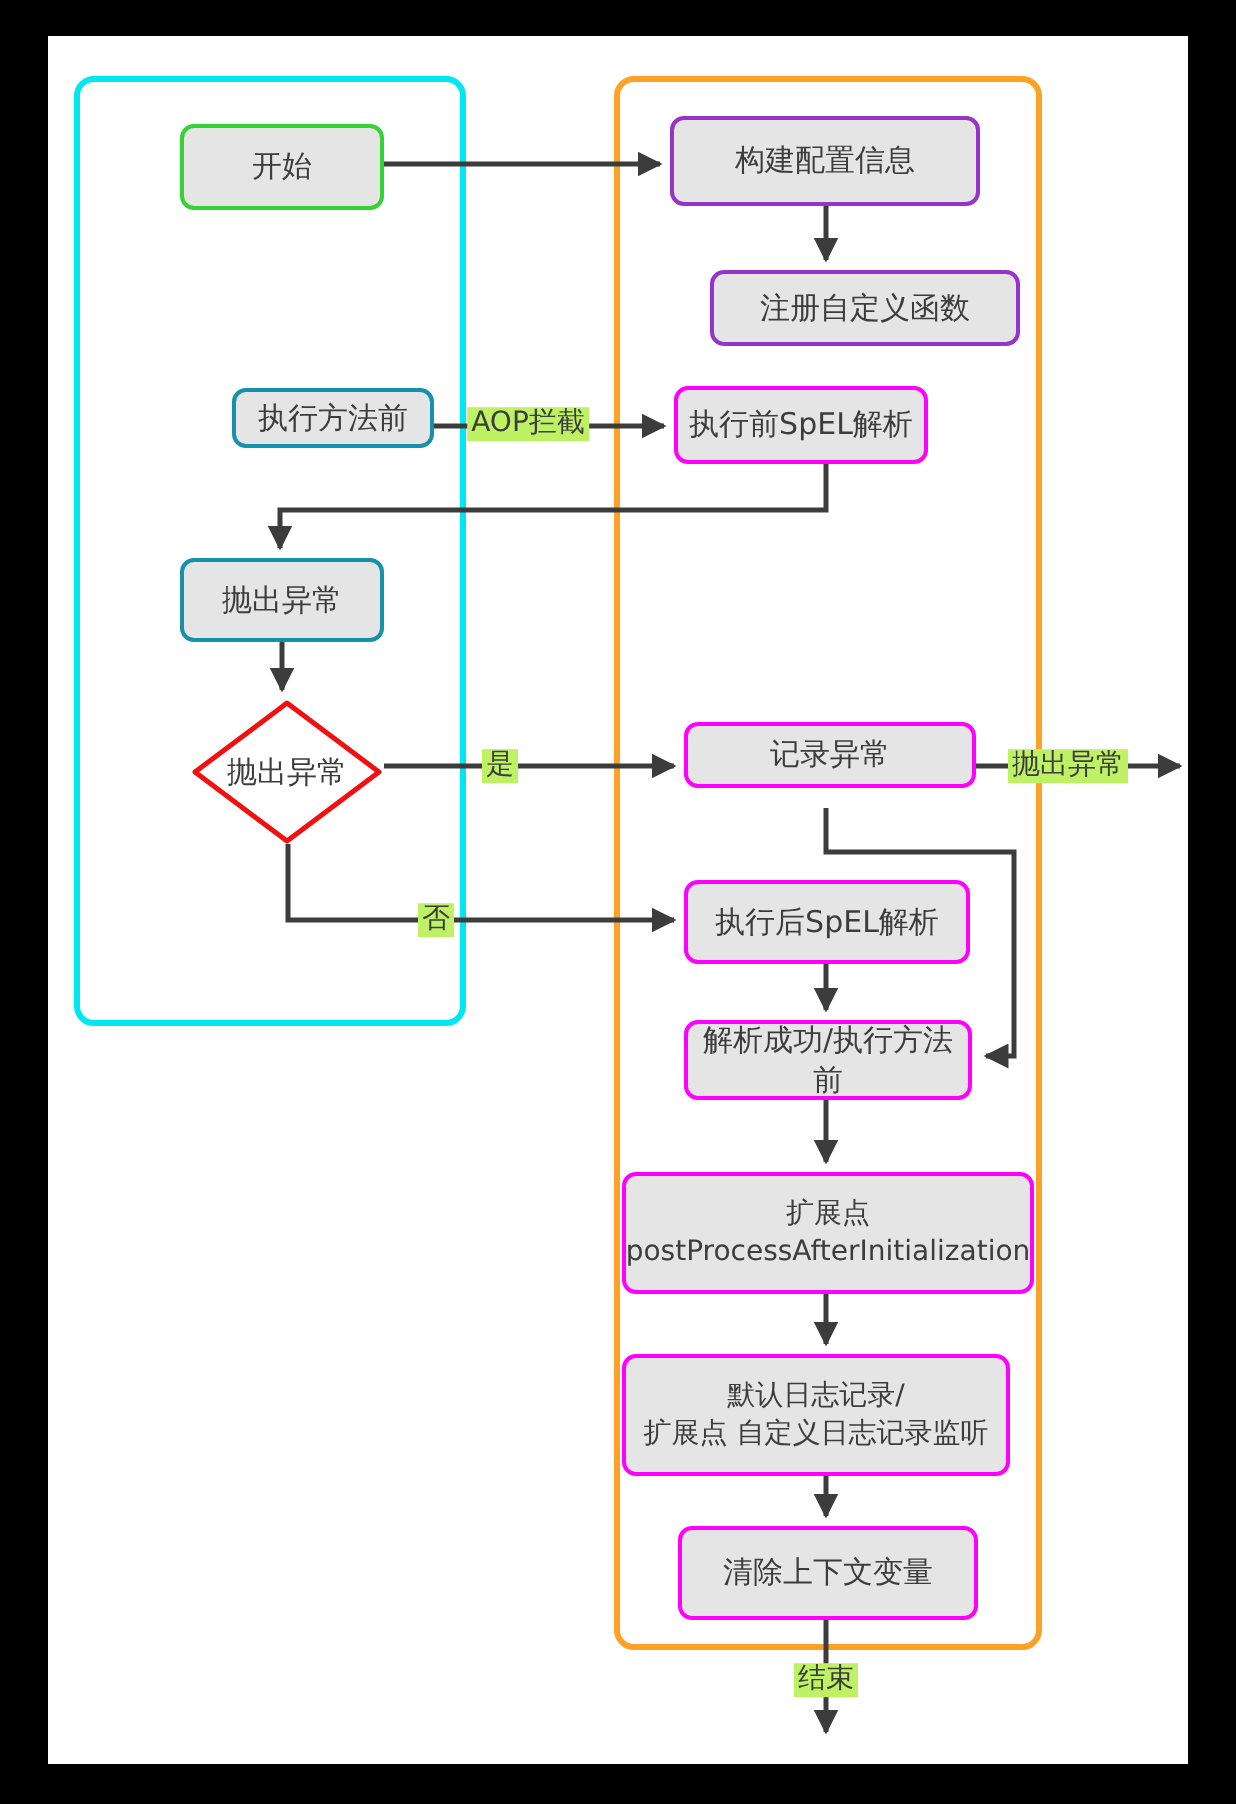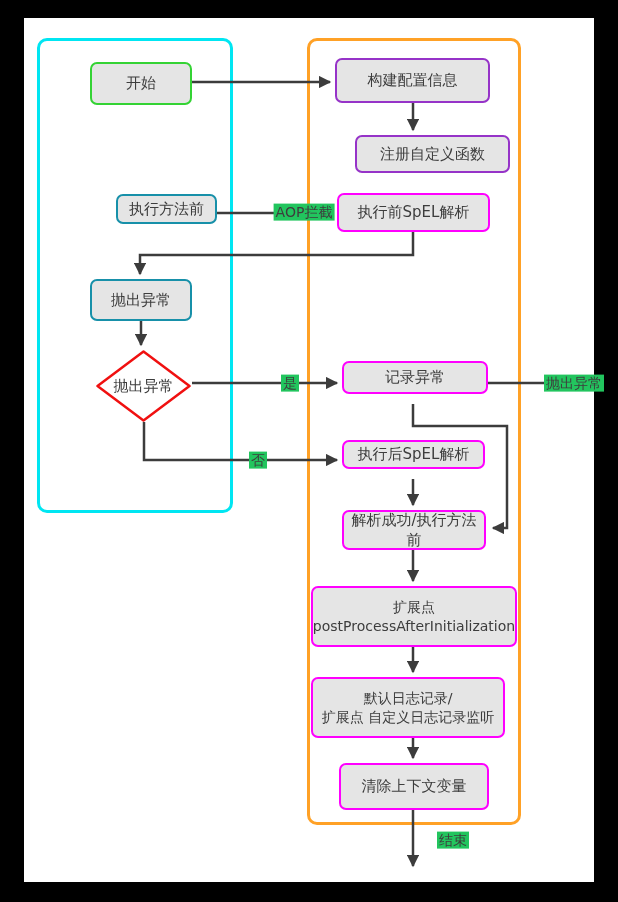--- a/index.html
+++ b/index.html
@@ -13,22 +13,22 @@
   #edges{position:absolute;left:0;top:0;width:618px;height:902px;z-index:2;}
   .node{
     position:absolute;background:#e5e5e5;border:2.5px solid #888;border-radius:7px;
     display:flex;align-items:center;justify-content:center;text-align:center;
     z-index:3;box-sizing:border-box;font-size:15px;line-height:1.35;white-space:pre-line;
   }
   .node.diamond{background:transparent;border:none;border-radius:0;}
   .node.diamond .diamond-svg{position:absolute;left:0;top:0;width:100%;height:100%;}
   .node.diamond .node-label{position:relative;z-index:1;}
   .edge-label{
-    position:absolute;transform:translate(-50%,-50%);background:#22c55e;
-    padding:0 2px;font-size:14px;z-index:4;white-space:nowrap;line-height:1.2;margin-left:40px;
+    position:absolute;transform:translate(-50%,-50%);background:#bef264;
+    padding:0 2px;font-size:14px;z-index:4;white-space:nowrap;line-height:1.2;
   }
 </style>
 </head>
 <body style="background: rgb(0, 0, 0); color: rgb(61, 61, 61);">
 
 <div id="stage">
   <div id="canvas" style="background: rgb(255, 255, 255);"></div>
 
   <div class="lane" style="left: 37px; top: 38px; width: 196px; height: 475px; border-color: rgb(0, 230, 242);"></div>
   <div class="lane" style="left: 307px; top: 38px; width: 214px; height: 787px; border-color: rgb(255, 161, 38);"></div>
@@ -60,38 +60,38 @@
   </div>
   <div class="node" style="left: 335px; top: 58px; width: 155px; height: 45px; border-color: rgb(150, 51, 200);">
     <span class="node-label">构建配置信息</span>
   </div>
   <div class="node" style="left: 335px; top: 135px; width: 155px; height: 38px; border-color: rgb(150, 51, 200); margin-left: 20px;">
     <span class="node-label">注册自定义函数</span>
   </div>
   <div class="node" style="left: 90px; top: 194px; width: 101px; height: 30px; border-color: rgb(23, 144, 169); margin-left: 26px;">
     <span class="node-label">执行方法前</span>
   </div>
-  <div class="node" style="left: 337px; top: 193px; width: 153px; height: 39px; border-color: rgb(255, 0, 255);">
+  <div class="node" style="left: 337px; top: 193px; width: 127px; height: 39px; border-color: rgb(255, 0, 255);">
     <span class="node-label">执行前SpEL解析</span>
   </div>
   <div class="node" style="left: 90px; top: 279px; width: 102px; height: 42px; border-color: rgb(23, 144, 169);">
     <span class="node-label">抛出异常</span>
   </div>
 
   <div class="node diamond" style="left: 96px; top: 350px; width: 95px; height: 72px;">
     <svg class="diamond-svg" xmlns="http://www.w3.org/2000/svg" preserveAspectRatio="none" viewBox="0 0 95 72">
       <polygon fill="#ffffff" stroke="#f01010" stroke-width="2.5" stroke-linejoin="round" points="47.5,1.5 93.5,36 47.5,70.5 1.5,36"></polygon>
     </svg>
     <span class="node-label">抛出异常</span>
   </div>
 
   <div class="node" style="left: 342px; top: 361px; width: 146px; height: 33px; border-color: rgb(255, 0, 255);">
     <span class="node-label">记录异常</span>
   </div>
-  <div class="node" style="left: 342px; top: 440px; width: 143px; height: 29px; border-color: rgb(255, 0, 255);">
+  <div class="node" style="left: 342px; top: 440px; width: 143px; height: 42px; border-color: rgb(255, 0, 255);">
     <span class="node-label">执行后SpEL解析</span>
   </div>
   <div class="node" style="left: 342px; top: 510px; width: 144px; height: 40px; border-color: rgb(255, 0, 255);">
     <span class="node-label">解析成功/执行方法前</span>
   </div>
   <div class="node" style="left: 311px; top: 586px; width: 206px; height: 61px; font-size: 14px; border-color: rgb(255, 0, 255);">
     <span class="node-label">扩展点
 postProcessAfterInitialization</span>
   </div>
   <div class="node" style="left: 311px; top: 677px; width: 194px; height: 61px; font-size: 14px; border-color: rgb(255, 0, 255);">

